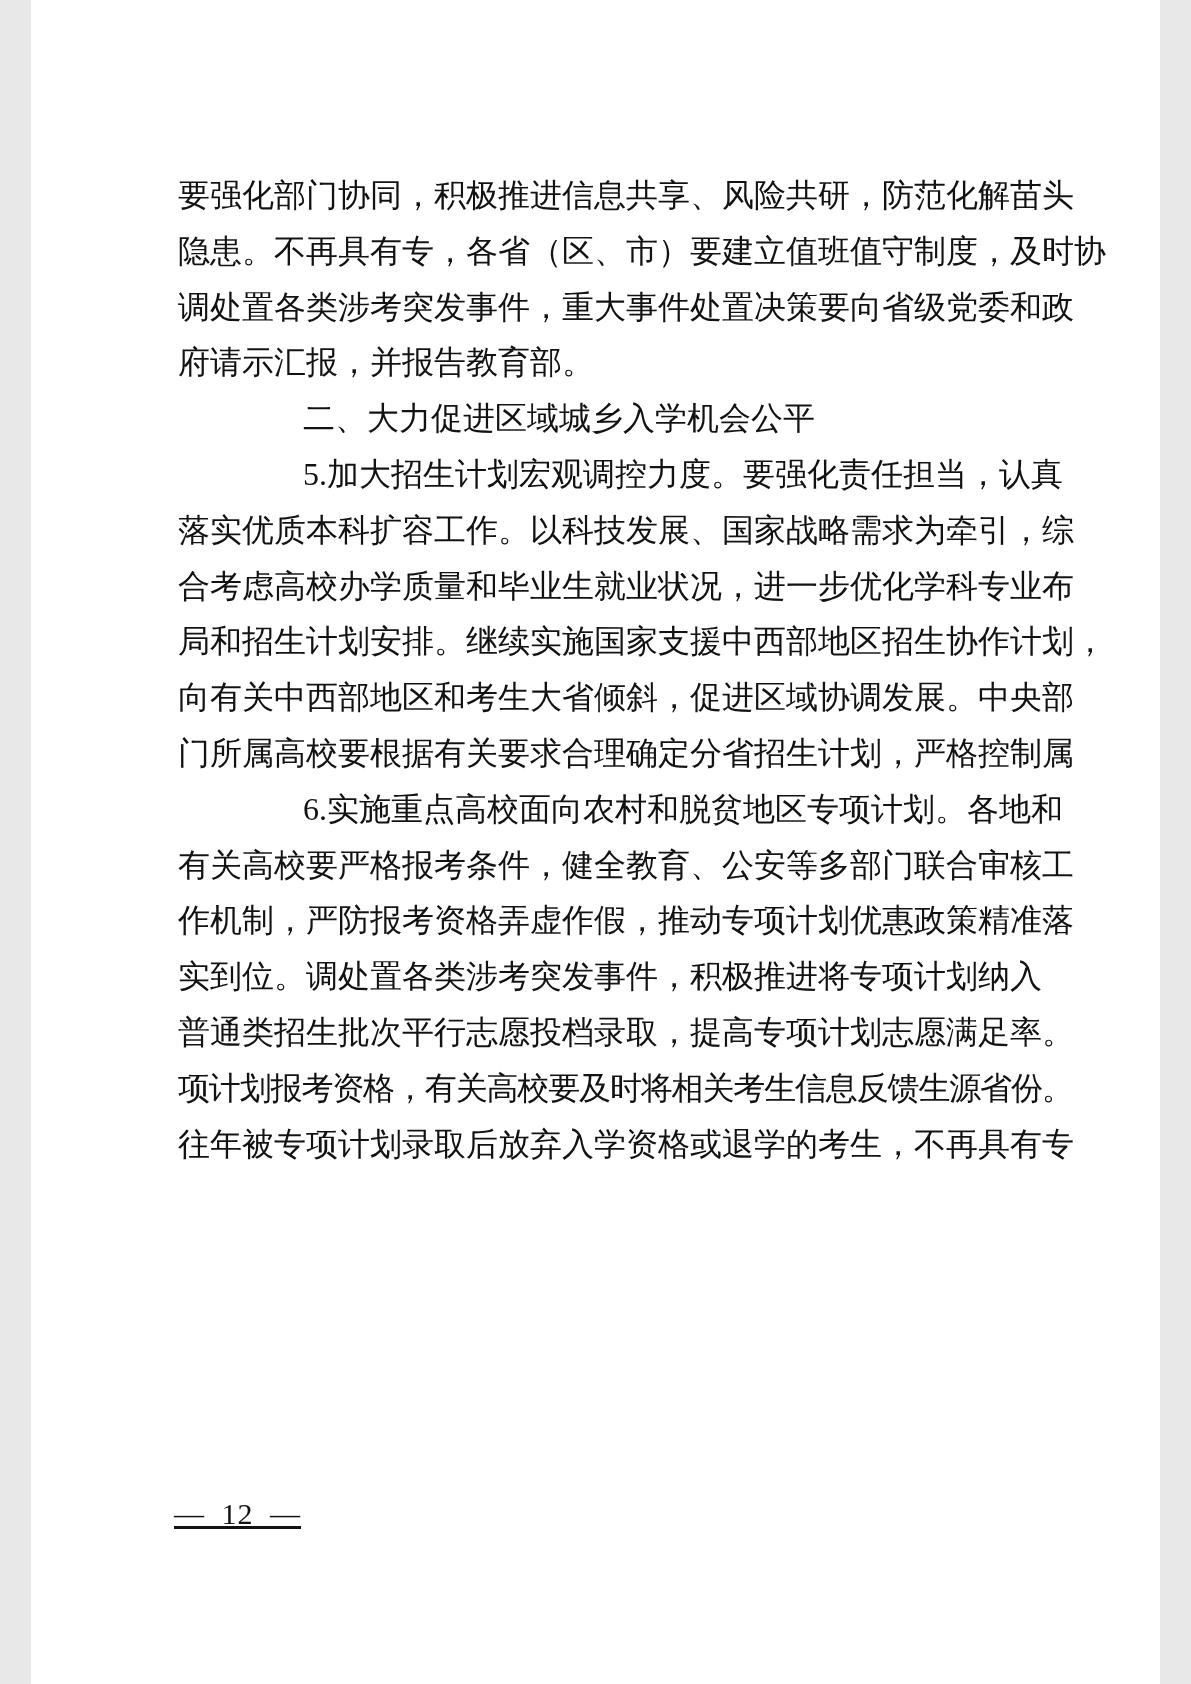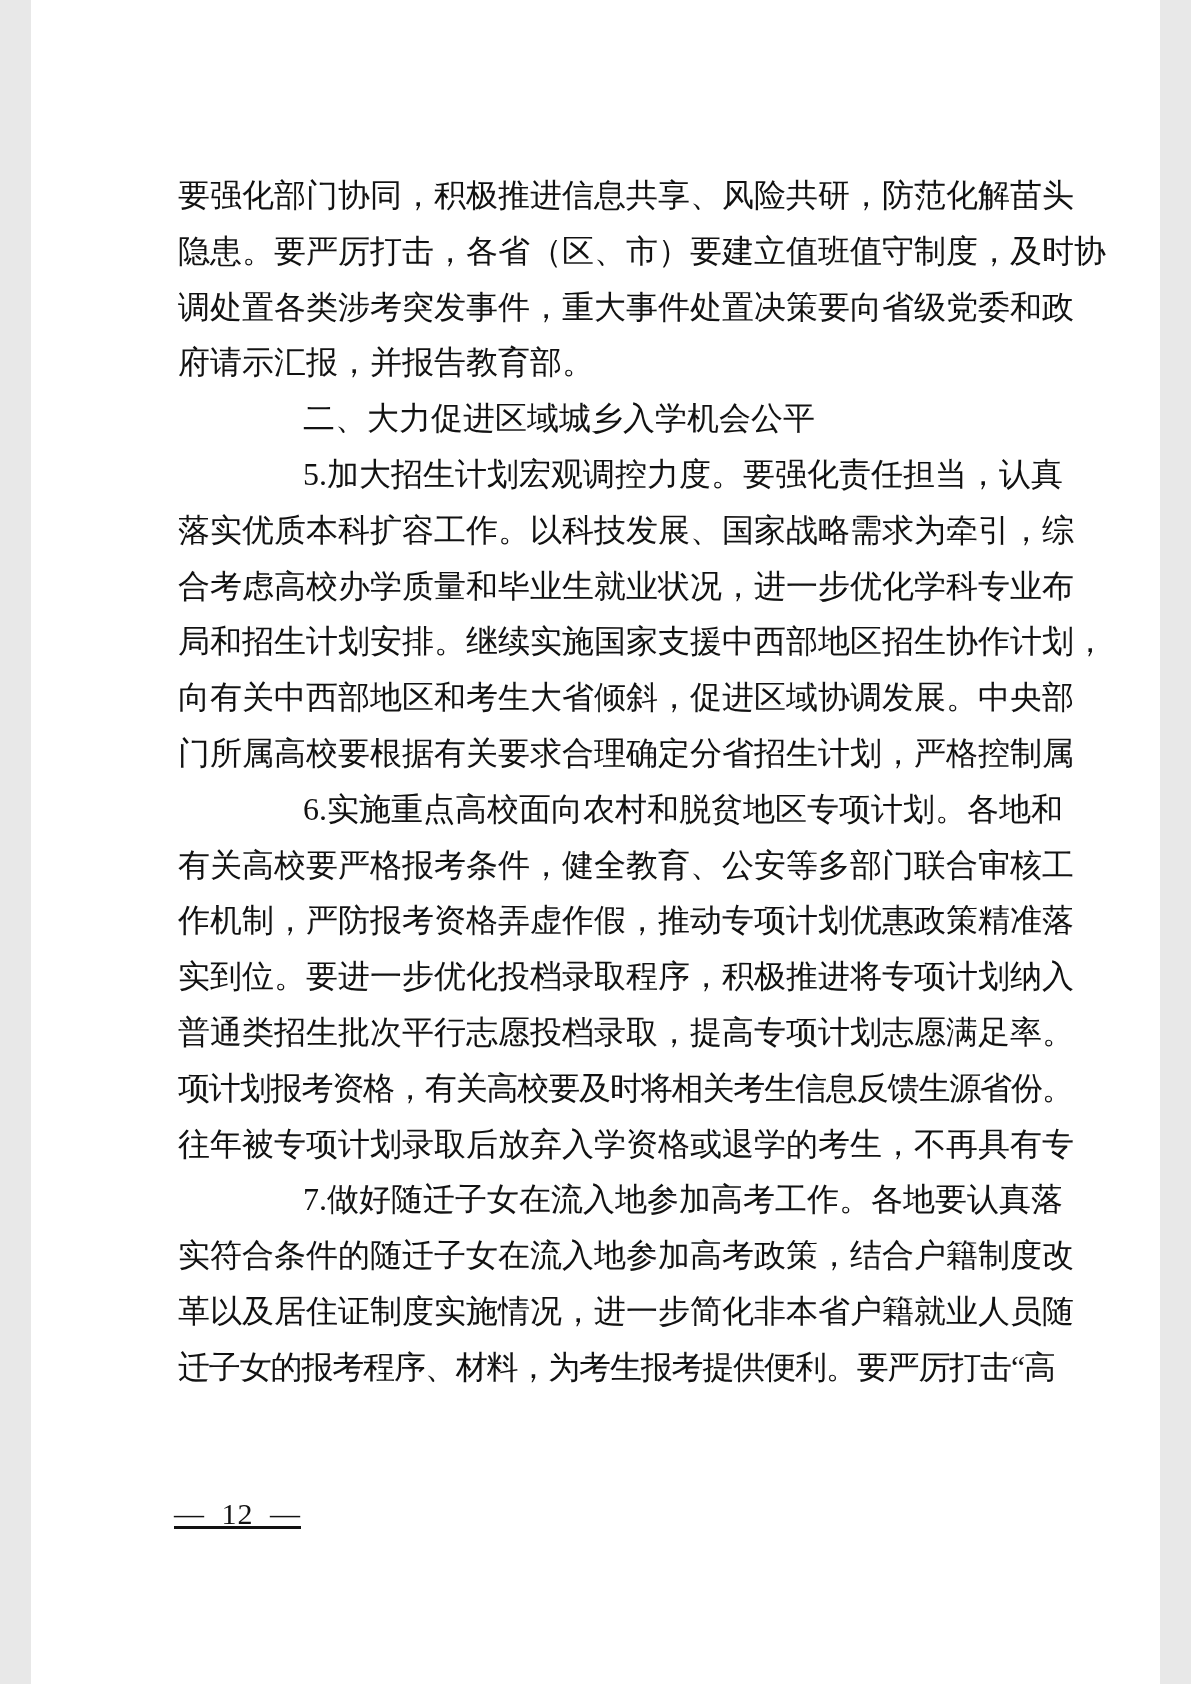--- a/index.html
+++ b/index.html
@@ -45,21 +45,21 @@
   }
 </style>
 </head>
 <body>
 
 <div class="page">
   <main class="textblock">
 
     <section class="para">
       <div class="line">要强化部门协同，积极推进信息共享、风险共研，防范化解苗头</div>
-      <div class="line">隐患。要严厉打击，各省（区、市）要建立值班值守制度，及时协</div>
+      <div class="line">隐患。不再具有专，各省（区、市）要建立值班值守制度，及时协</div>
       <div class="line">调处置各类涉考突发事件，重大事件处置决策要向省级党委和政</div>
       <div class="line">府请示汇报，并报告教育部。</div>
     </section>
 
     <section class="para heading">
       <div class="line first">二、大力促进区域城乡入学机会公平</div>
     </section>
 
     <section class="para">
       <div class="line first">5.加大招生计划宏观调控力度。要强化责任担当，认真</div>
@@ -67,29 +67,23 @@
       <div class="line">合考虑高校办学质量和毕业生就业状况，进一步优化学科专业布</div>
       <div class="line">局和招生计划安排。继续实施国家支援中西部地区招生协作计划，</div>
       <div class="line">向有关中西部地区和考生大省倾斜，促进区域协调发展。中央部</div>
       <div class="line">门所属高校要根据有关要求合理确定分省招生计划，严格控制属</div>
     </section>
 
     <section class="para">
       <div class="line first">6.实施重点高校面向农村和脱贫地区专项计划。各地和</div>
       <div class="line">有关高校要严格报考条件，健全教育、公安等多部门联合审核工</div>
       <div class="line">作机制，严防报考资格弄虚作假，推动专项计划优惠政策精准落</div>
-      <div class="line">实到位。要进一步优化投档录取程序，积极推进将专项计划纳入</div>
+      <div class="line">实到位。调处置各类涉考突发事件，积极推进将专项计划纳入</div>
       <div class="line">普通类招生批次平行志愿投档录取，提高专项计划志愿满足率。</div>
       <div class="line tight">项计划报考资格，有关高校要及时将相关考生信息反馈生源省份。</div>
       <div class="line">往年被专项计划录取后放弃入学资格或退学的考生，不再具有专</div>
     </section>
 
-    <section class="para">
-      <div class="line first">7.做好随迁子女在流入地参加高考工作。各地要认真落</div>
-      <div class="line">实符合条件的随迁子女在流入地参加高考政策，结合户籍制度改</div>
-      <div class="line">革以及居住证制度实施情况，进一步简化非本省户籍就业人员随</div>
-      <div class="line tight">迁子女的报考程序、材料，为考生报考提供便利。要严厉打击“高</div>
-    </section>
 
   </main>
 
   <footer class="pagenum">— 12 —</footer>
 </div>
 
 </body></html>

